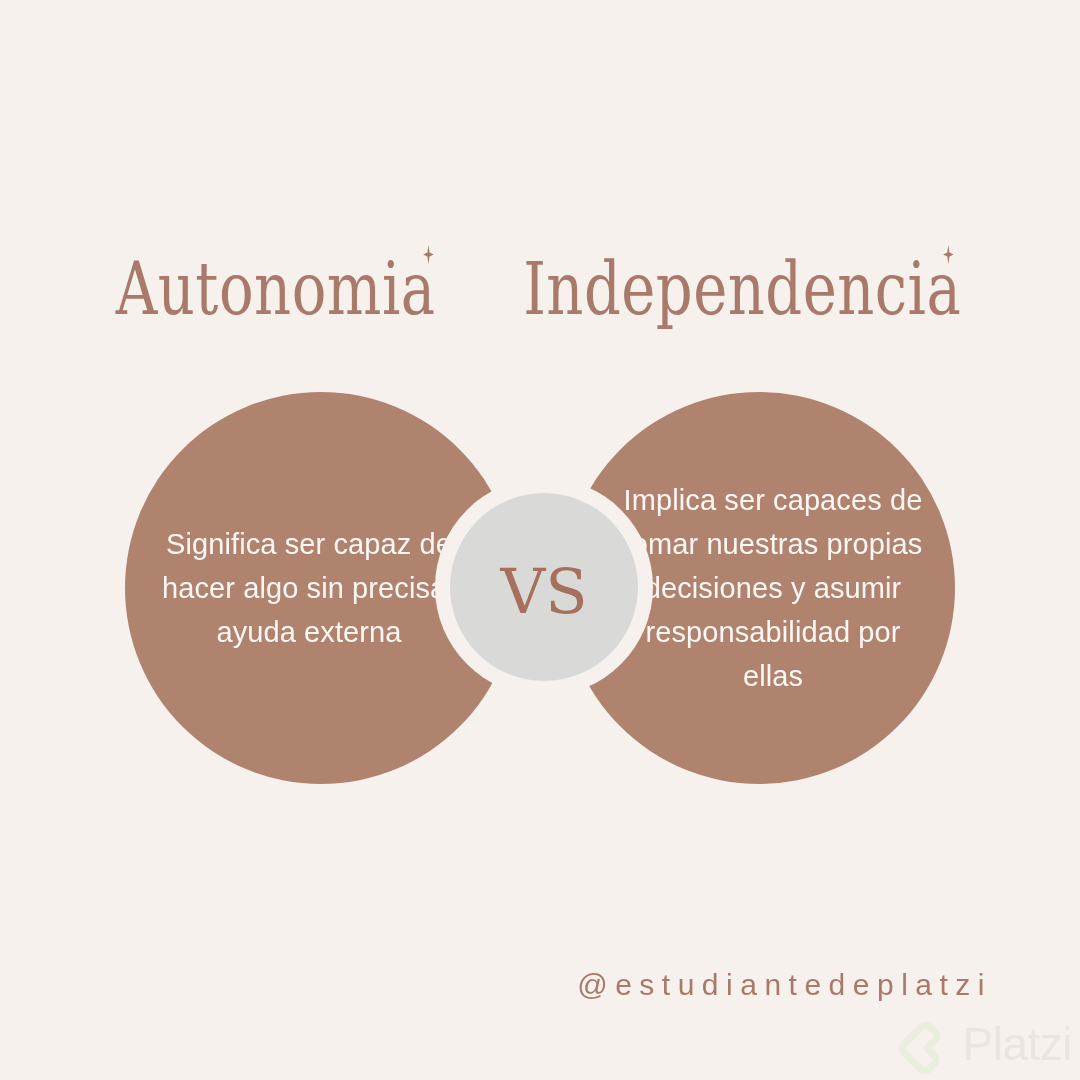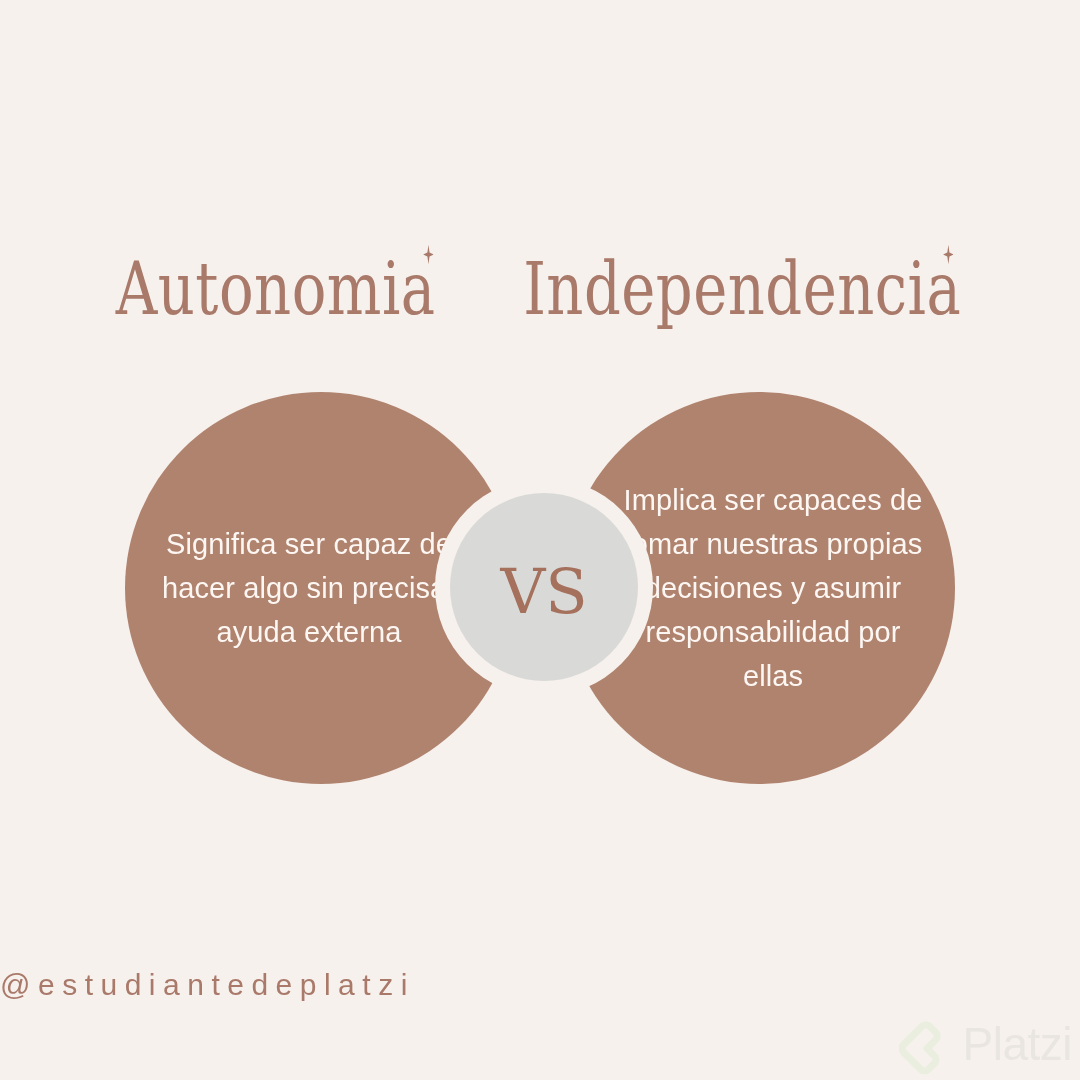--- a/index.html
+++ b/index.html
@@ -148,21 +148,21 @@
     transform: translateY(-2px);
     margin-top: 14px;
   }
 
   
   .handle {
     position: absolute;
     left: 0;
     top: 968px;
     width: 992px;
-    text-align: left;
+    text-align: right;
     font-family: "Liberation Sans", sans-serif;
     font-size: 30px;
     letter-spacing: 7.5px;
     color: #a9796a;
     font-weight: 400;
   }
 
   
   .watermark {
     position: absolute;

